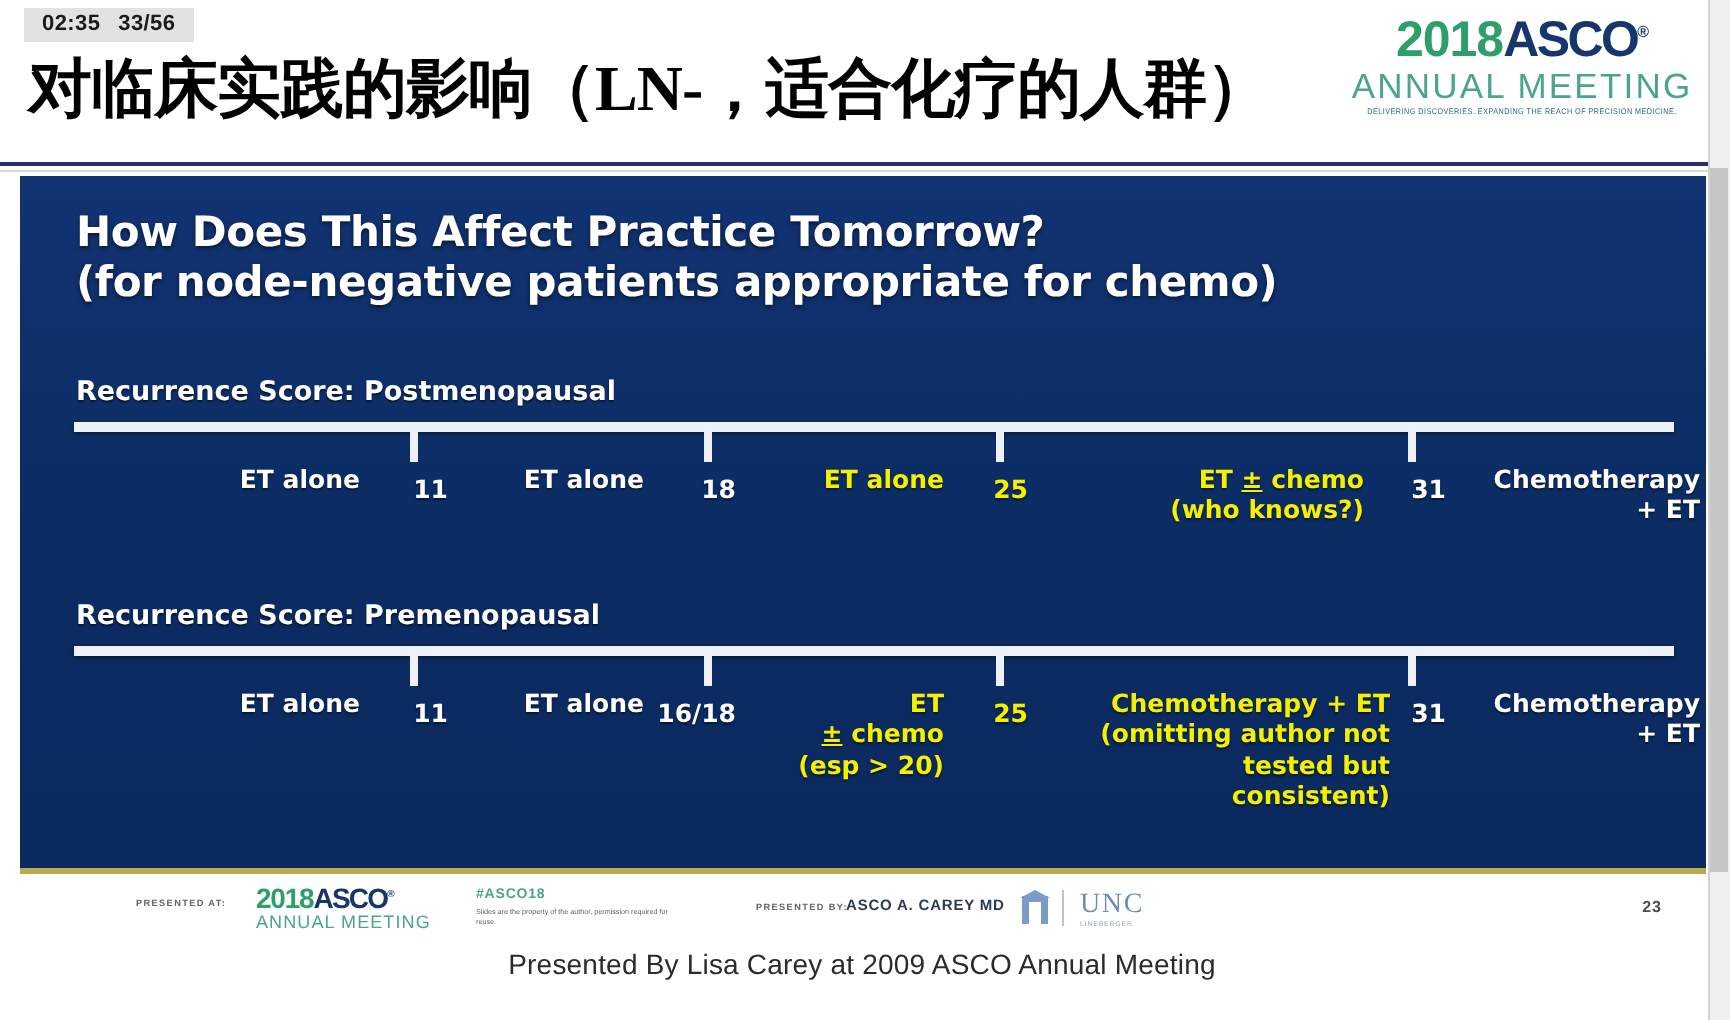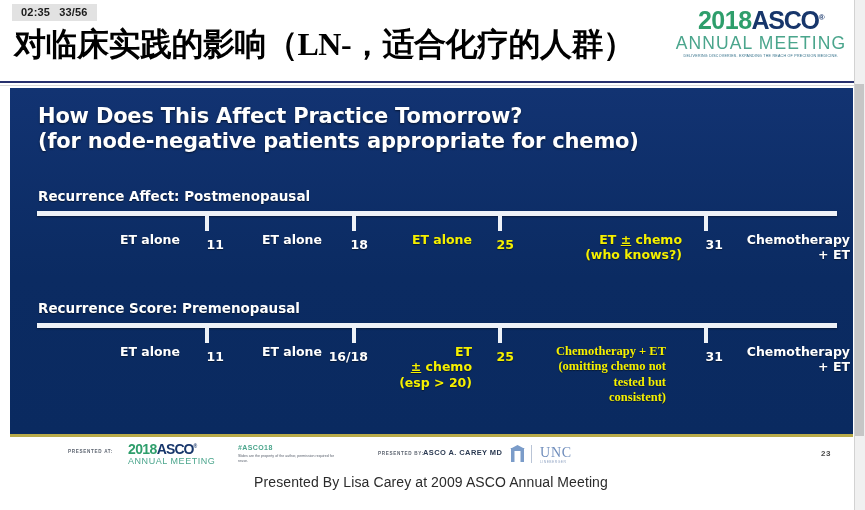--- a/index.html
+++ b/index.html
@@ -325,21 +325,21 @@
 </div>
 
 <div class="slide">
 
   <div class="slide-heading">
     <div>How Does This Affect Practice Tomorrow?</div>
     <div>(for node-negative patients appropriate for chemo)</div>
   </div>
 
   <div class="tl-block tl-post">
-    <div class="tl-title">Recurrence Affect: Postmenopausal</div>
+    <div class="tl-title">Recurrence Score: Postmenopausal</div>
     <div class="tl-axis"></div>
     <div class="tl-ticks">
         <div class="tl-tick" style="left: 195px;"></div>
         <div class="tl-tick" style="left: 342px;"></div>
         <div class="tl-tick" style="left: 488px;"></div>
         <div class="tl-tick" style="left: 694px;"></div>
       </div>
     <div class="tl-labels">
         <div class="tl-num" style="left: 162px; width: 52px; color: rgb(255, 255, 255);">11</div>
         <div class="tl-num" style="left: 306px; width: 52px; color: rgb(255, 255, 255);">18</div>
@@ -383,23 +383,23 @@
           <div>ET alone</div>
         </div>
         <div class="tl-seg" style="left: 212px; width: 100px; color: rgb(255, 255, 255);">
           <div>ET alone</div>
         </div>
         <div class="tl-seg" style="left: 360px; width: 102px; color: rgb(245, 240, 0);">
           <div>ET</div>
           <div><span class="u-pm">±</span> chemo</div>
           <div>(esp &gt; 20)</div>
         </div>
-        <div class="tl-seg" style="left: 504px; width: 152px; color: rgb(245, 240, 0); font-family: Liberation Serif, serif;">
+        <div class="tl-seg" style="left: 533px; width: 152px; color: rgb(245, 240, 0);">
           <div>Chemotherapy + ET</div>
-          <div>(omitting chemo not</div>
+          <div>(omitting author not</div>
           <div>tested but</div>
           <div>consistent)</div>
         </div>
         <div class="tl-seg" style="left: 712px; width: 128px; color: rgb(255, 255, 255);">
           <div>Chemotherapy</div>
           <div>+ ET</div>
         </div>
       </div>
   </div>
 

